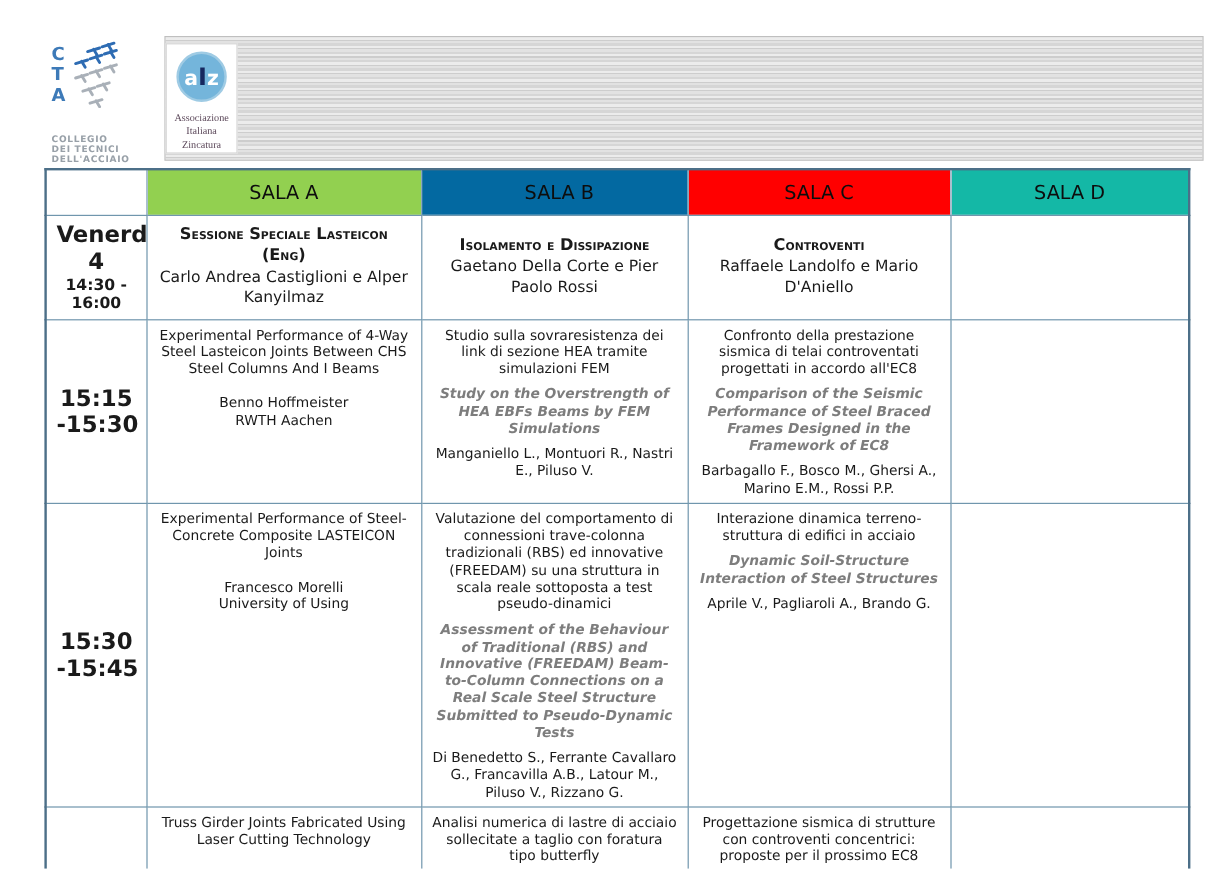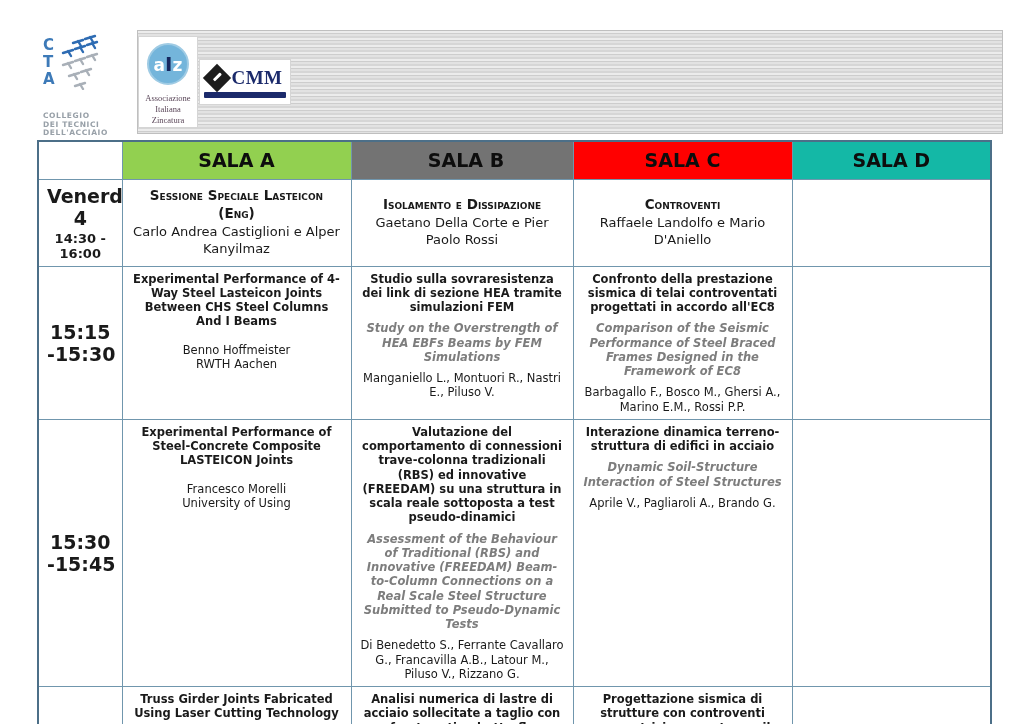--- a/index.html
+++ b/index.html
@@ -28,33 +28,33 @@
   .cmm-row { display:flex; align-items:center; justify-content:center; gap:4px; }
   .cmm-diamond { width:20px; height:20px; background:#1c1c1c; transform:rotate(45deg); position:relative; flex:none; }
   .cmm-diamond:after { content:""; position:absolute; left:8px; top:4px; width:3px; height:10px; background:#ffffff; border-radius:1px; }
   .cmm-acronym { font-family:"Liberation Serif", serif; font-weight:700; font-size:19px; color:#1b2a6b; letter-spacing:0.5px; }
   .cmm-bar { height:6px; background:#1b2a6b; margin-top:3px; border-radius:1px; }
 
   
   .sched { position:absolute; left:37px; top:140px; width:953px; border-collapse:collapse; table-layout:fixed;
            border:2px solid #4c6f88; }
   .sched th, .sched td { border:1px solid #7096ad; padding:5px 8px; text-align:center; overflow:hidden; }
-  .sala-th { height:38px; font-size:19px; font-weight:700; color:#0d0d0d; }
+  .sala-th { height:38px; font-size:16px; font-weight:400; color:#0d0d0d; }
   .corner-th { background:#ffffff; }
   .row-session td { height:82px; vertical-align:middle; }
   .row-t1 td { height:128px; }
   .row-t2 td { height:175px; }
   .row-t3 td { height:121px; }
   .talk-cell { vertical-align:top; }
   .time-cell { vertical-align:middle; font-weight:700; }
   .time-day { font-size:19px; font-weight:700; }
   .time-range { font-size:13px; font-weight:700; margin-top:2px; }
   .session-name { font-variant:small-caps; font-variant-caps:small-caps; font-weight:700; font-size:13.5px; line-height:1.3; }
   .session-chairs { font-size:13px; line-height:1.3; margin-top:2px; }
-  .talk-title { font-size:11.5px; font-weight:700; line-height:1.24; }
+  .talk-title { font-size:11.5px; font-weight:400; line-height:1.24; }
   .talk-en { font-size:11.5px; font-weight:700; font-style:italic; color:#7d7d7d; line-height:1.24; margin-top:7px; }
   .talk-authors { font-size:11.5px; line-height:1.24; margin-top:7px; }
   .talk-speaker { font-size:11.5px; line-height:1.3; margin-top:14px; }
   .talk-affil { font-size:11.5px; line-height:1.3; }
 </style>
 </head>
 <body>
 
 <div class="page">
 
@@ -101,45 +101,38 @@
             <span class="aiz-acronym">
               <span>a</span><span class="mid">I</span><span>z</span>
             </span>
           </div>
           <div class="aiz-caption">
             <div>Associazione</div>
             <div>Italiana</div>
             <div>Zincatura</div>
           </div>
         </div>
-        <div class="cmm-box">
-          <div class="cmm-row">
-            <span class="cmm-diamond"></span>
-            <span class="cmm-acronym">CMM</span>
-          </div>
-          <div class="cmm-bar"></div>
-        </div>
       </div>
     </div>
   </div>
 
   <table class="sched">
     <colgroup>
       <col style="width:84px">
         <col style="width:229px">
         <col style="width:222px">
         <col style="width:219px">
         <col style="width:199px">
     </colgroup>
 
     <tbody>
         <tr>
       <th class="sala-th corner-th"></th>
       <th class="sala-th" style="background: rgb(146, 208, 80);">SALA A</th>
-      <th class="sala-th" style="background: #737373; padding-left: 16px;">SALA B</th>
+      <th class="sala-th" style="background: #0369a1; padding-left: 16px;">SALA B</th>
       <th class="sala-th" style="background: rgb(255, 0, 0);">SALA C</th>
       <th class="sala-th" style="background: #14b8a6;">SALA D</th>
     </tr>
 
     <tr class="row-session">
       <td class="time-cell">
         <div class="time-day">Venerdì 4</div>
         <div class="time-range">14:30 - 16:00</div>
       </td>
       <td>

